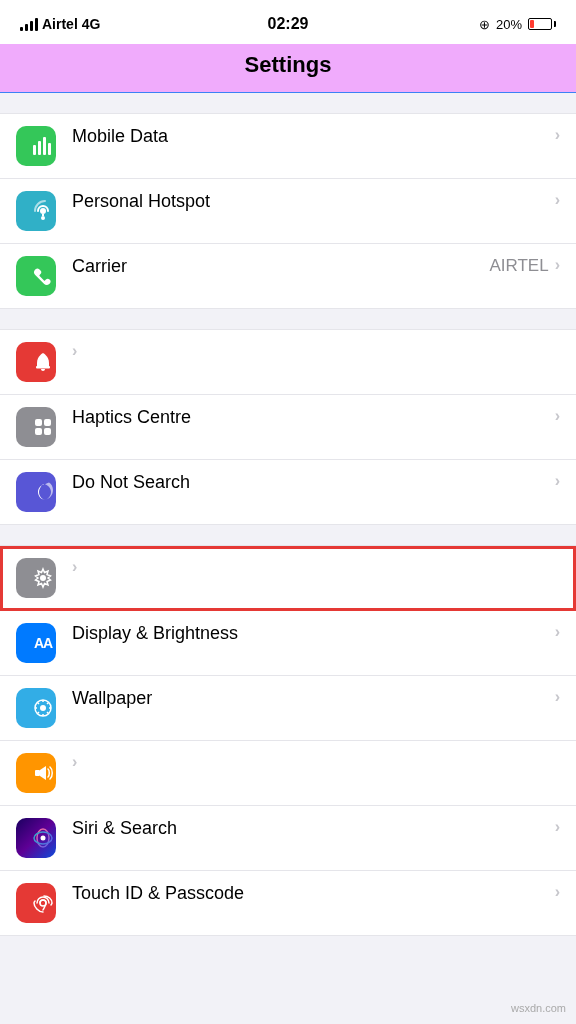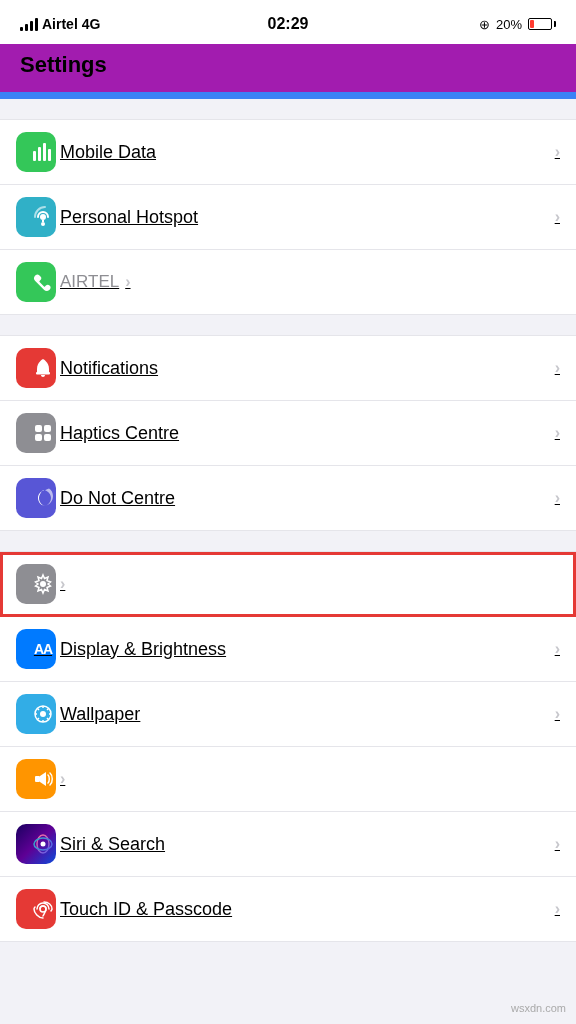--- a/index.html
+++ b/index.html
@@ -81,60 +81,59 @@
       height: 14px;
     }
     .signal-bar {
       width: 3px;
       background: #000;
       border-radius: 1px;
     }
 
     
     .page-title-bar {
-      background: #a21caf;
+      background: #f0abfc;
       padding: 8px 20px 14px 20px;
-      border-bottom: 7px solid #3b82f6;
+      text-align: center;
+      border-bottom: 1px solid #3b82f6;
     }
     .page-title {
       font-size: 22px;
       font-weight: 700;
       color: #000;
     }
 
     
     .settings-group {
       margin-top: 20px;
     }
 
     .settings-item {
       background: #fff;
       display: flex;
-      align-items: center;
       padding: 12px 16px;
       border-bottom: 1px solid #e5e5ea;
       cursor: pointer;
       position: relative;
       min-height: 60px;
-      text-decoration: underline;
     }
     .settings-item:last-child {
       border-bottom: none;
     }
 
     .settings-group-wrapper {
       border-top: 1px solid #e5e5ea;
       border-bottom: 1px solid #e5e5ea;
     }
 
     .item-icon {
       width: 40px;
       height: 40px;
       border-radius: 10px;
-      margin-right: 4px;
+      margin-right: 16px;
       display: flex;
       align-items: center;
       justify-content: center;
       flex-shrink: 0;
       font-size: 20px;
       padding-left: 14px;
     }
 
     .item-label {
       font-size: 18px;
@@ -240,37 +239,37 @@
       </div>
       <span class="item-label">Personal Hotspot</span>
       <span class="chevron">›</span>
     </div>
     <div class="settings-item">
       <div class="item-icon icon-phone-green">
         <svg width="22" height="22" viewBox="0 0 22 22" fill="none">
           <path d="M17.5 14.5c-1.1-1.1-2.5-1.1-3.6 0l-.9.9c-.3.3-.7.3-1 0l-4.4-4.4c-.3-.3-.3-.7 0-1l.9-.9c1.1-1.1 1.1-2.5 0-3.6L7.2 4.2c-1.1-1.1-2.5-1.1-3.6 0L3 4.8c-1.4 1.4-1.4 3.6 0 5l9.2 9.2c1.4 1.4 3.6 1.4 5 0l.6-.6c1.1-1.1 1.1-2.5 0-3.6l-1.3-1.3z" fill="white"></path>
         </svg>
       </div>
+      <span class="item-label">Carrier</span>
       <span class="item-value">AIRTEL</span>
       <span class="chevron">›</span>
     </div>
   </div>
 </div>
 
 <div class="settings-group">
   <div class="settings-group-wrapper">
     <div class="settings-item">
       <div class="item-icon icon-red">
         <svg width="22" height="22" viewBox="0 0 22 22" fill="none">
           <path d="M11 2C11 2 5 5 5 12V16H17V12C17 5 11 2 11 2Z" fill="white"></path>
           <rect x="4" y="15" width="14" height="2.5" rx="1" fill="white"></rect>
           <path d="M9 18C9 19.1 9.9 20 11 20C12.1 20 13 19.1 13 18" fill="white"></path>
         </svg>
       </div>
-      <span class="item-label">Notifications</span>
       <span class="chevron">›</span>
     </div>
     <div class="settings-item">
       <div class="item-icon icon-gray">
         <svg width="22" height="22" viewBox="0 0 22 22" fill="none">
           <rect x="3" y="3" width="7" height="7" rx="2" fill="white"></rect>
           <rect x="12" y="3" width="7" height="7" rx="2" fill="white"></rect>
           <rect x="3" y="12" width="7" height="7" rx="2" fill="white"></rect>
           <rect x="12" y="12" width="7" height="7" rx="2" fill="white"></rect>
         </svg>
@@ -278,21 +277,21 @@
       <span class="item-label">Haptics Centre</span>
       <span class="chevron">›</span>
     </div>
     <div class="settings-item">
       <div class="item-icon icon-purple">
         <svg width="22" height="22" viewBox="0 0 22 22" fill="none">
           <path d="M11 3C11 3 7 7 7 11C7 15 10 19 14 19C15.5 19 16.9 18.5 18 17.6C16.9 18.5 15.5 19 13.9 19C9.5 19 6 15.4 6 11C6 7.4 8.5 4.3 11.9 3.2C11.6 3.1 11.3 3 11 3Z" fill="white"></path>
           <path d="M13 3.2C16.4 4.3 19 7.4 19 11C19 14.2 17.2 16.9 14.5 18.4C18.4 17.1 21 13.4 21 9C21 5.8 19.4 3 17 1.5C15.8 2 14.4 2.7 13 3.2Z" fill="white" opacity="0.6"></path>
         </svg>
       </div>
-      <span class="item-label">Do Not Centre</span>
+      <span class="item-label">Do Not Search</span>
       <span class="chevron">›</span>
     </div>
   </div>
 </div>
 
 <div class="settings-group">
   <div class="settings-group-wrapper">
 
     <div class="settings-item highlighted-item">
       <div class="item-icon icon-gear">

